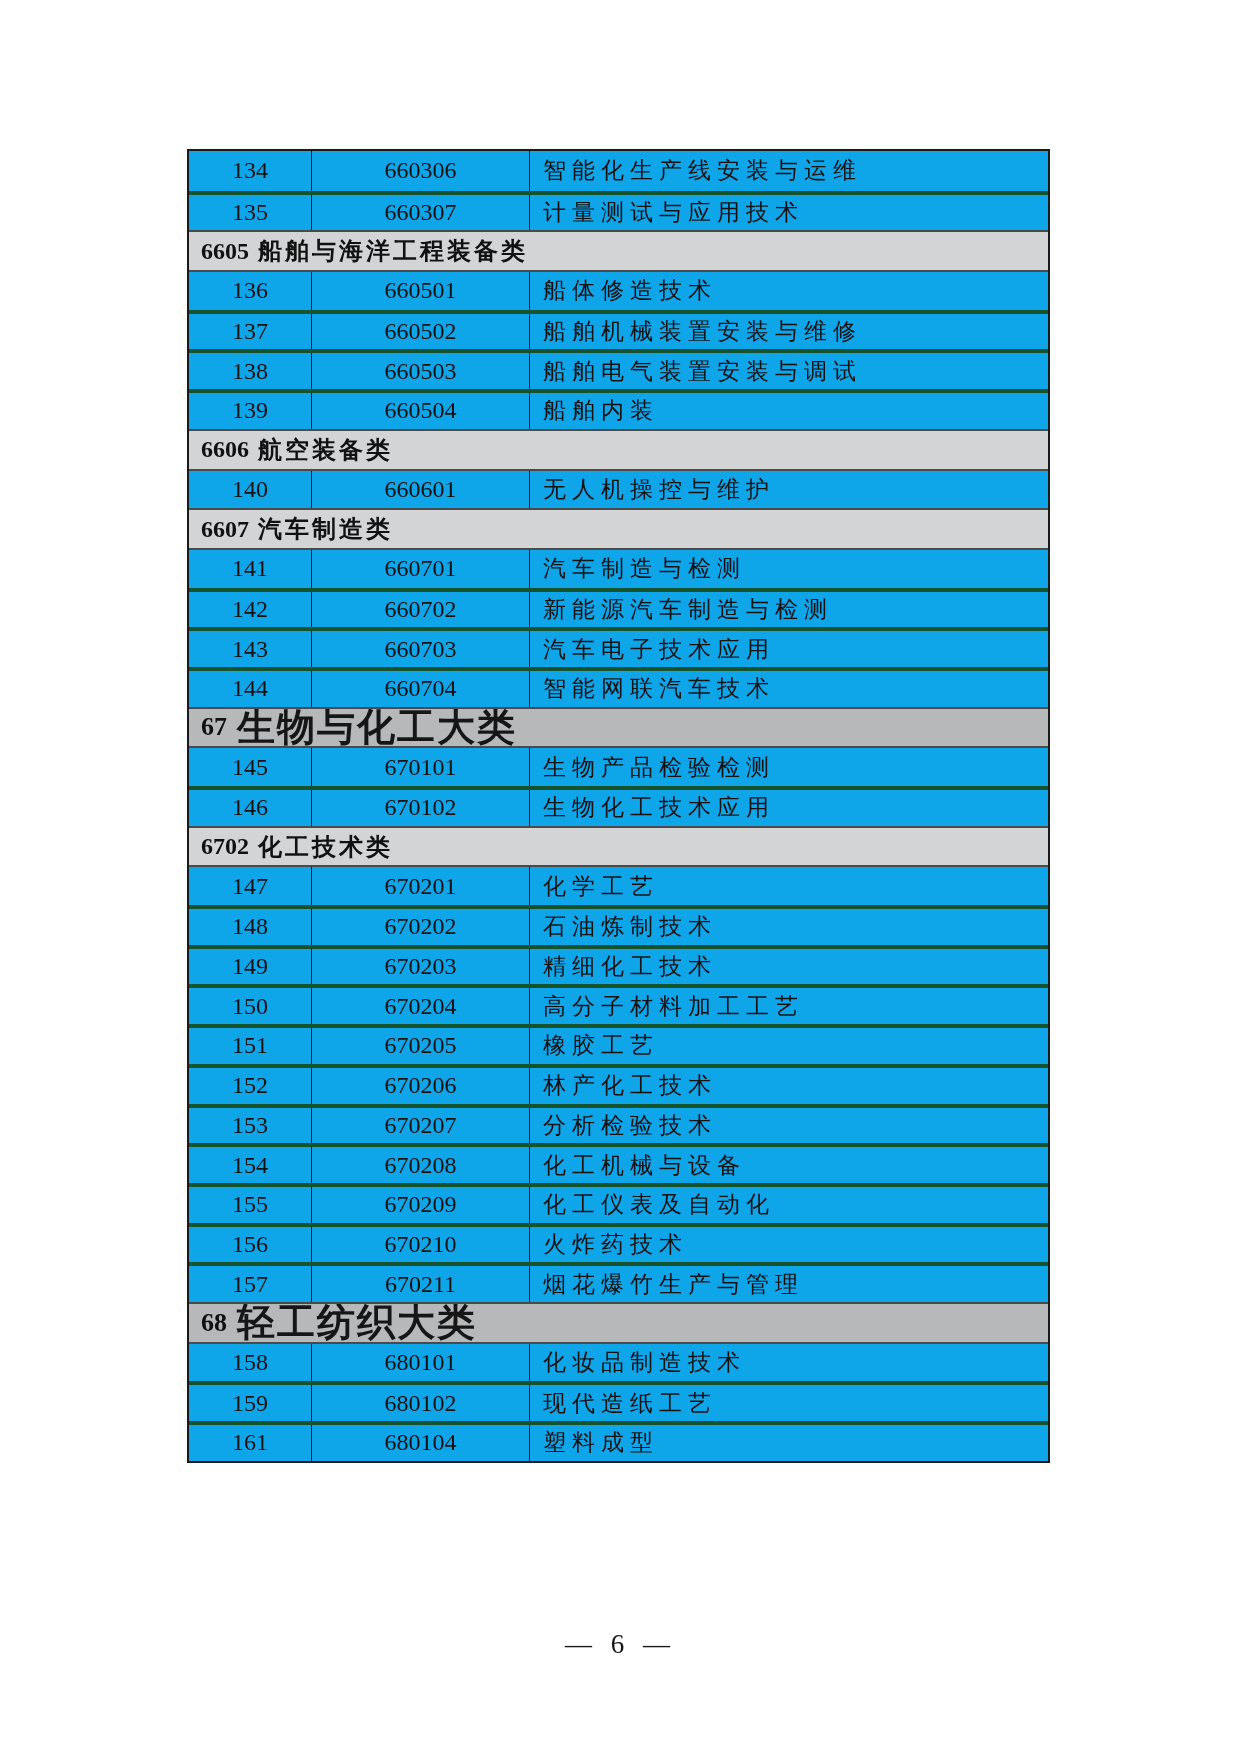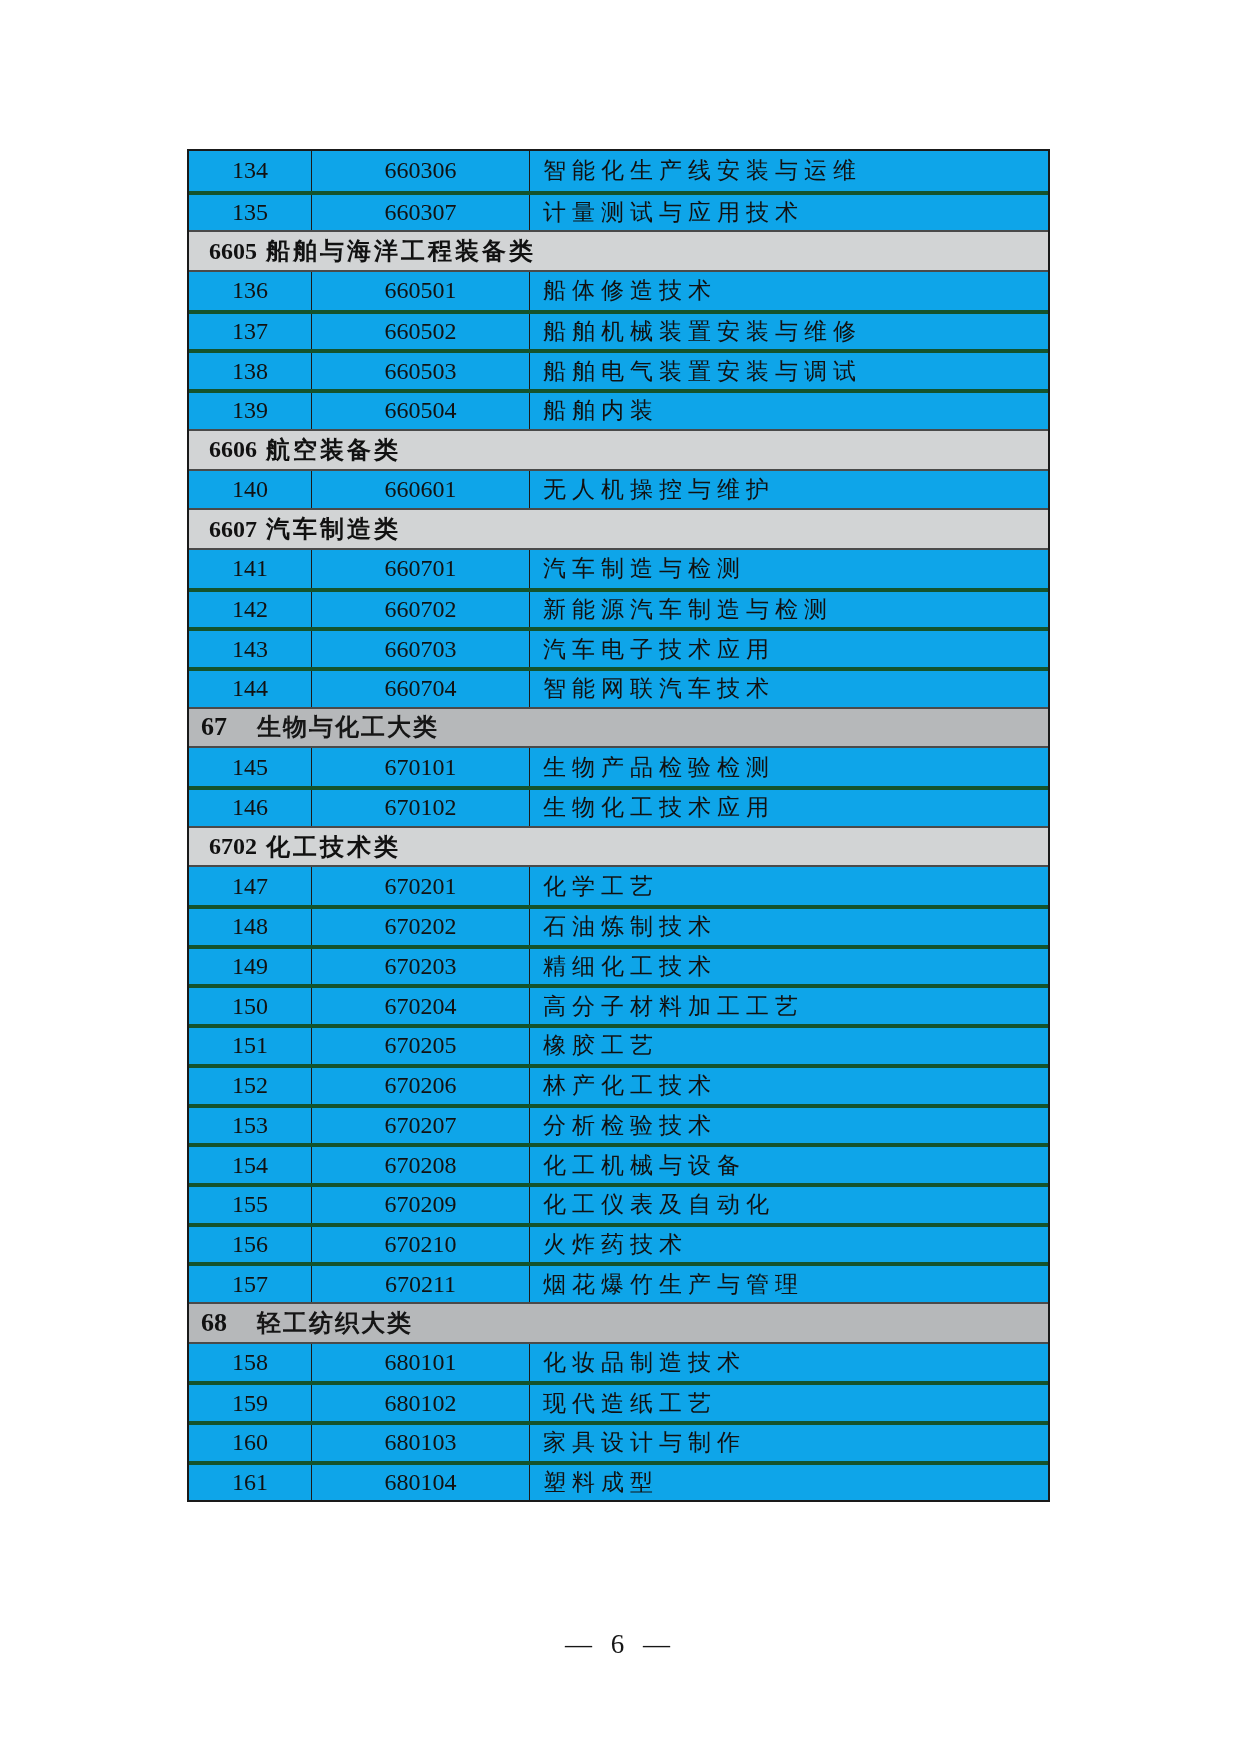--- a/index.html
+++ b/index.html
@@ -73,39 +73,37 @@
     box-sizing: border-box;
     width: 100%;
     padding-left: 12px;
     white-space: nowrap;
     overflow: hidden;
   }
   .row.sub .hcode {
     font-weight: bold;
     font-size: 24px;
     margin-right: 9px;
-    margin-left: 8px;
   }
   .row.sub .hname {
     font-weight: bold;
     font-size: 24px;
     letter-spacing: 3px;
   }
   .row.major .hcode {
     font-weight: bold;
     font-size: 26px;
     margin-right: 10px;
   }
   .row.major .hname {
     font-weight: bold;
-    font-size: 24px;
+    font-size: 38px;
     letter-spacing: 2px;
     font-family: Liberation Sans, sans-serif;
     color: #161616;
-    margin-left: 20px;
   }
 
   .page-footer {
     position: absolute;
     top: 1629px;
     left: 0;
     width: 100%;
     text-align: center;
     font-size: 27px;
     letter-spacing: 6px;
@@ -277,24 +275,19 @@
         <div class="cell num">158</div>
         <div class="cell code">680101</div>
         <div class="cell name">化妆品制造技术</div>
       </div>
       <div class="row item">
         <div class="cell num">159</div>
         <div class="cell code">680102</div>
         <div class="cell name">现代造纸工艺</div>
       </div>
       <div class="row item">
-        <div class="cell num">160</div>
-        <div class="cell code">680103</div>
-        <div class="cell name">家具设计与制作</div>
-      </div>
-      <div class="row item">
         <div class="cell num">161</div>
         <div class="cell code">680104</div>
         <div class="cell name">塑料成型</div>
       </div>
     </div>
   <div class="page-footer">— 6 —</div>
 </div>
 
 </body></html>

